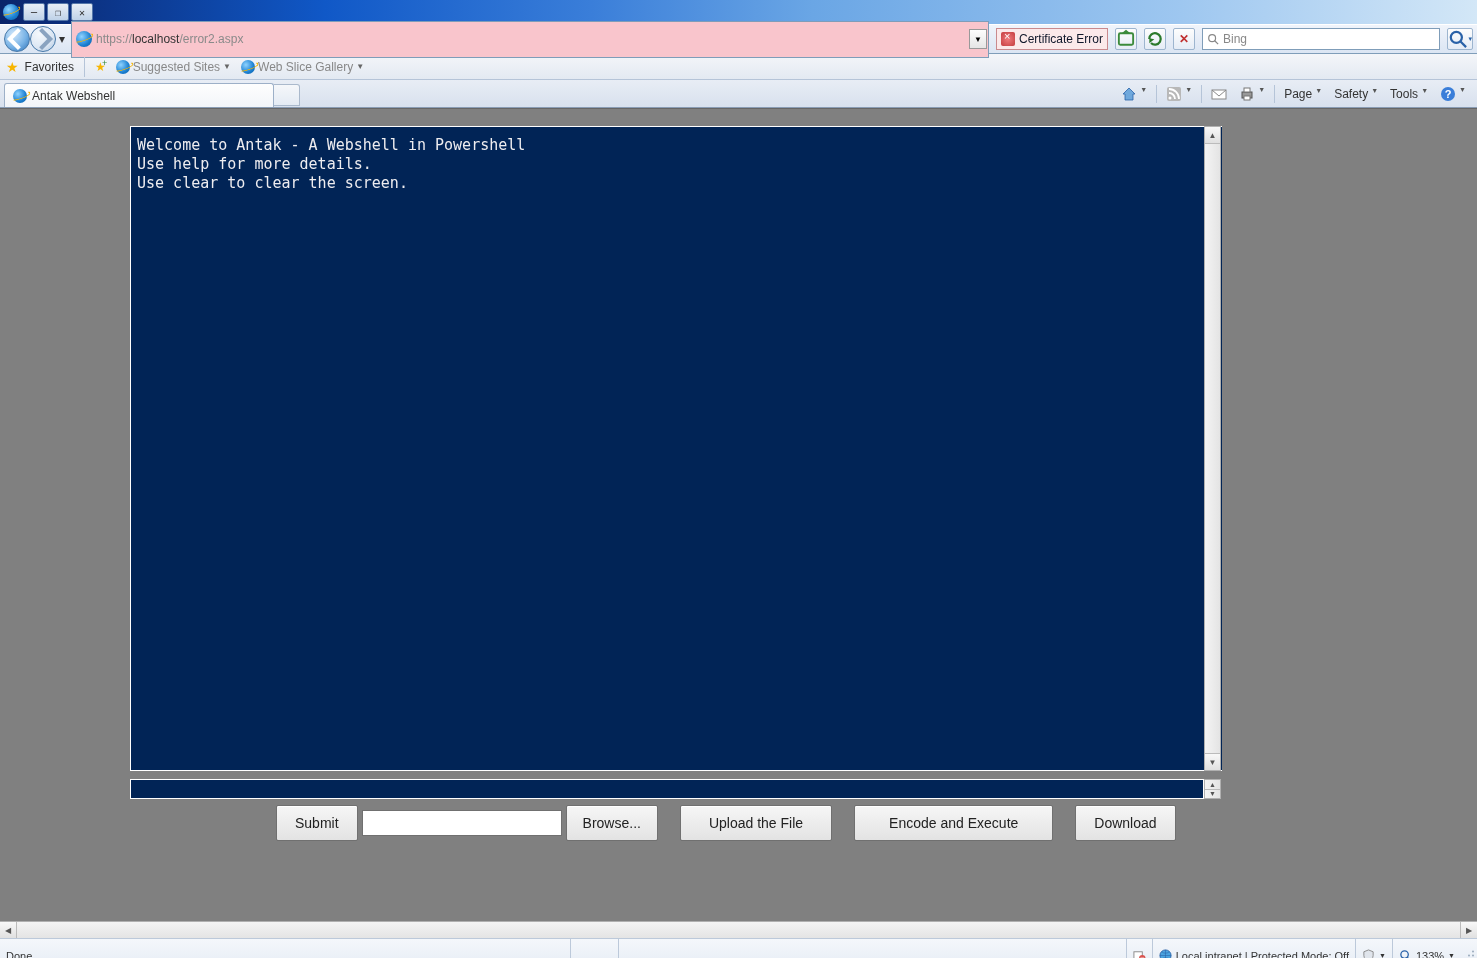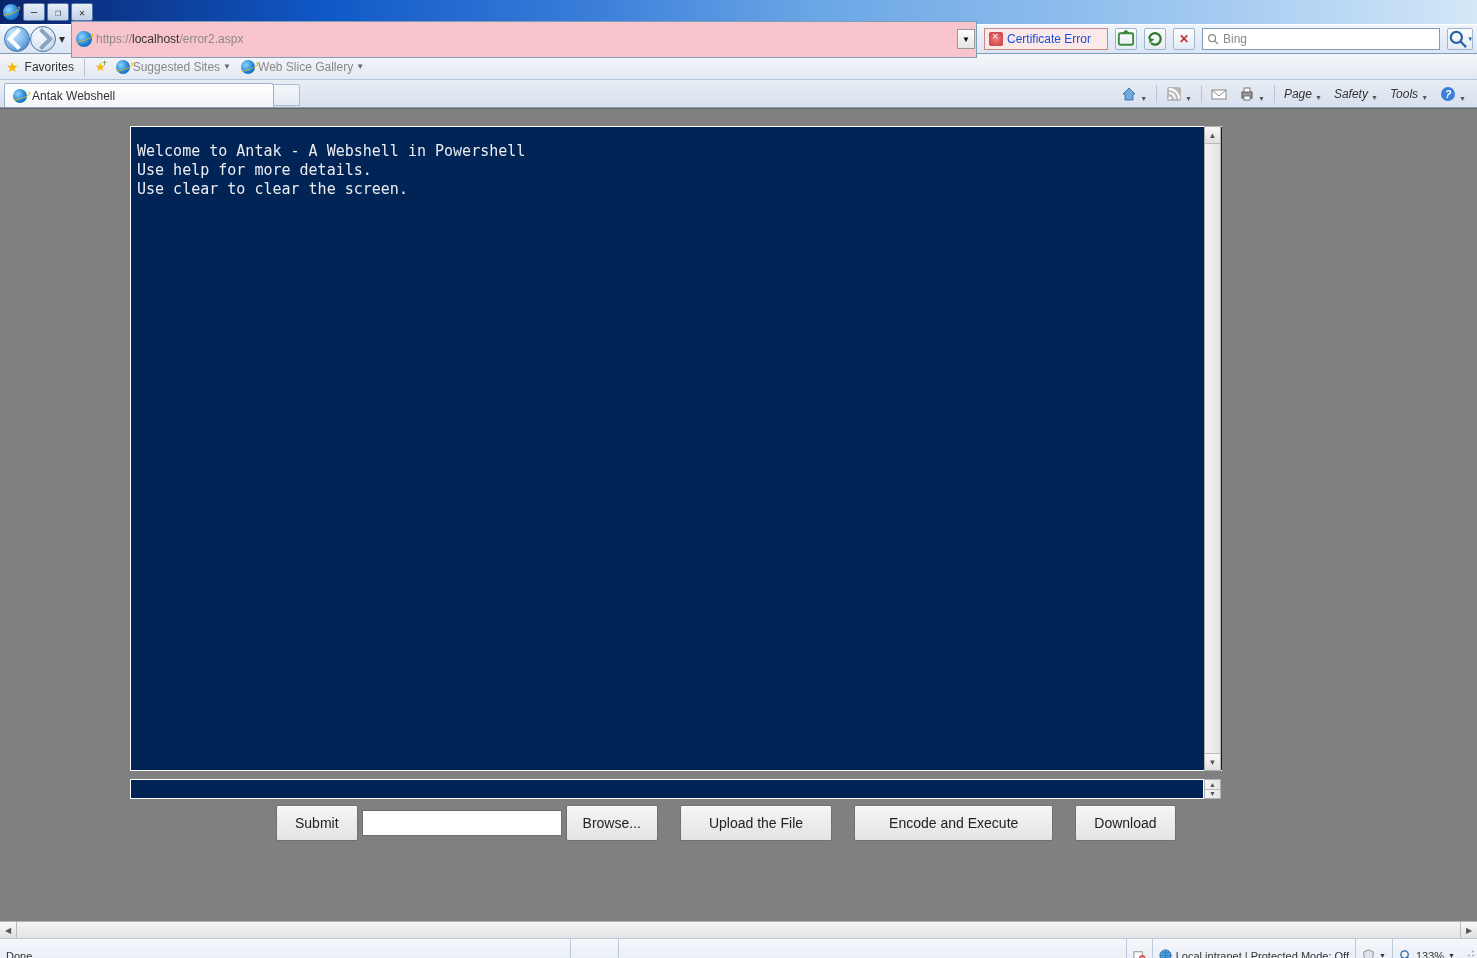--- a/index.html
+++ b/index.html
@@ -42,23 +42,23 @@
     flex: 1; height: 37px; display: flex; align-items: center;
     background: #f9c5cc; border: 1px solid #7f9db9;
   }
   .addrbar .ie-small { width: 16px; height: 16px; margin: 0 4px; }
   .addrbar .url { flex: 1; color: #8a8a8a; padding-left: 0; white-space: pre; }
   .addrbar .url .host { color: #333; }
   .addrbar .drop { width: 18px; height: 20px; margin-right:1px;
     background: linear-gradient(#fdfdfd,#e5e5e5); border: 1px solid #999;
     display: flex; align-items: center; justify-content: center; font-size: 8px; }
   .cert-err {
-    height: 22px; margin-left: 4px; padding: 0 16px 0 4px;
+    height: 22px; margin-left: 4px; padding: 0 4px 0 4px;
     background: #fbe9ea; border: 1px solid #c98a8e;
-    display: flex; align-items: center; gap: 4px; color: #1d4ed8;
+    display: flex; align-items: center; gap: 4px; color: #0f172a;
   }
   .cert-err .shield { width:14px; height:14px; background: radial-gradient(#f07b7d,#c43c3f); border-radius:2px; position:relative; }
   .cert-err .shield::after{content:"×";color:#fff;position:absolute;left:3px;top:-2px;font-size:11px;}
   .smallbtn {
     width: 22px; height: 22px; background: linear-gradient(#fdfdfd,#e5ecf6);
     border: 1px solid #9db5cf; border-radius: 2px; margin-left: 4px;
     display: flex; align-items: center; justify-content: center; color:#2b6b2b;
   }
   .smallbtn.stop { color: #c03030; font-weight:bold; }
   .searchbox {
@@ -94,35 +94,35 @@
   }
   .tab {
     height: 24px; min-width: 270px; background: linear-gradient(#fefefe,#f2f5f9);
     border: 1px solid #9db0c8; border-bottom: none;
     border-radius: 3px 3px 0 0; display: flex; align-items: center;
     padding: 0 8px; gap: 5px; color: #333;
   }
   .newtab { width: 26px; height: 22px; margin-left: 0; margin-bottom:1px;
     background: linear-gradient(#f5f7fa,#e4ebf4); border:1px solid #aab9cc; border-left:none; border-radius:0 3px 0 0;}
   .cmdbar { flex:1; display:flex; align-items:center; justify-content:flex-end; gap:6px; padding-right:4px; height:100%; }
-  .cmd { display:flex; align-items:flex-end; gap:3px; color:#333; padding:2px 3px;font-style:italic; }
+  .cmd { display:flex; align-items:flex-start; gap:3px; color:#333; padding:2px 3px; }
   .cmd .drop{font-size:7px;color:#555;}
   .cmd svg{width:16px;height:16px;}
   .csep{width:1px;height:18px;background:#b5c4d8;}
 
   
   .content {
     height: 830px; background: #808080; position: relative;
     border-top:1px solid #666;
   }
   .console {
     position: absolute; left: 130px; top: 17px; width: 1092px; height: 645px;
     background: #012456; border: 1px solid #fff; border-right:none;
     font-family: Consolas, "Lucida Console", monospace; font-size: 15px;
-    color: #eeedf0; padding: 15px 6px; white-space: pre-wrap; line-height: 1.25;
+    color: #eeedf0; padding: 9px 6px; white-space: pre-wrap; line-height: 1.25;
   }
   .vscroll {
     position:absolute; top:17px; left:1204px; width:17px; height:645px;
     background: linear-gradient(to right,#f4f4f4,#e4e4e4); border:1px solid #b0b0b0;
     display:flex; flex-direction:column; align-items:center; justify-content:space-between;
   }
   .vscroll .arr{width:100%;height:17px;display:flex;align-items:center;justify-content:center;font-size:8px;color:#555;background:linear-gradient(#f8f8f8,#e0e0e0);border-bottom:1px solid #bbb;}
   .vscroll .arr.bot{border-bottom:none;border-top:1px solid #bbb;}
 
   .cmdinput {

